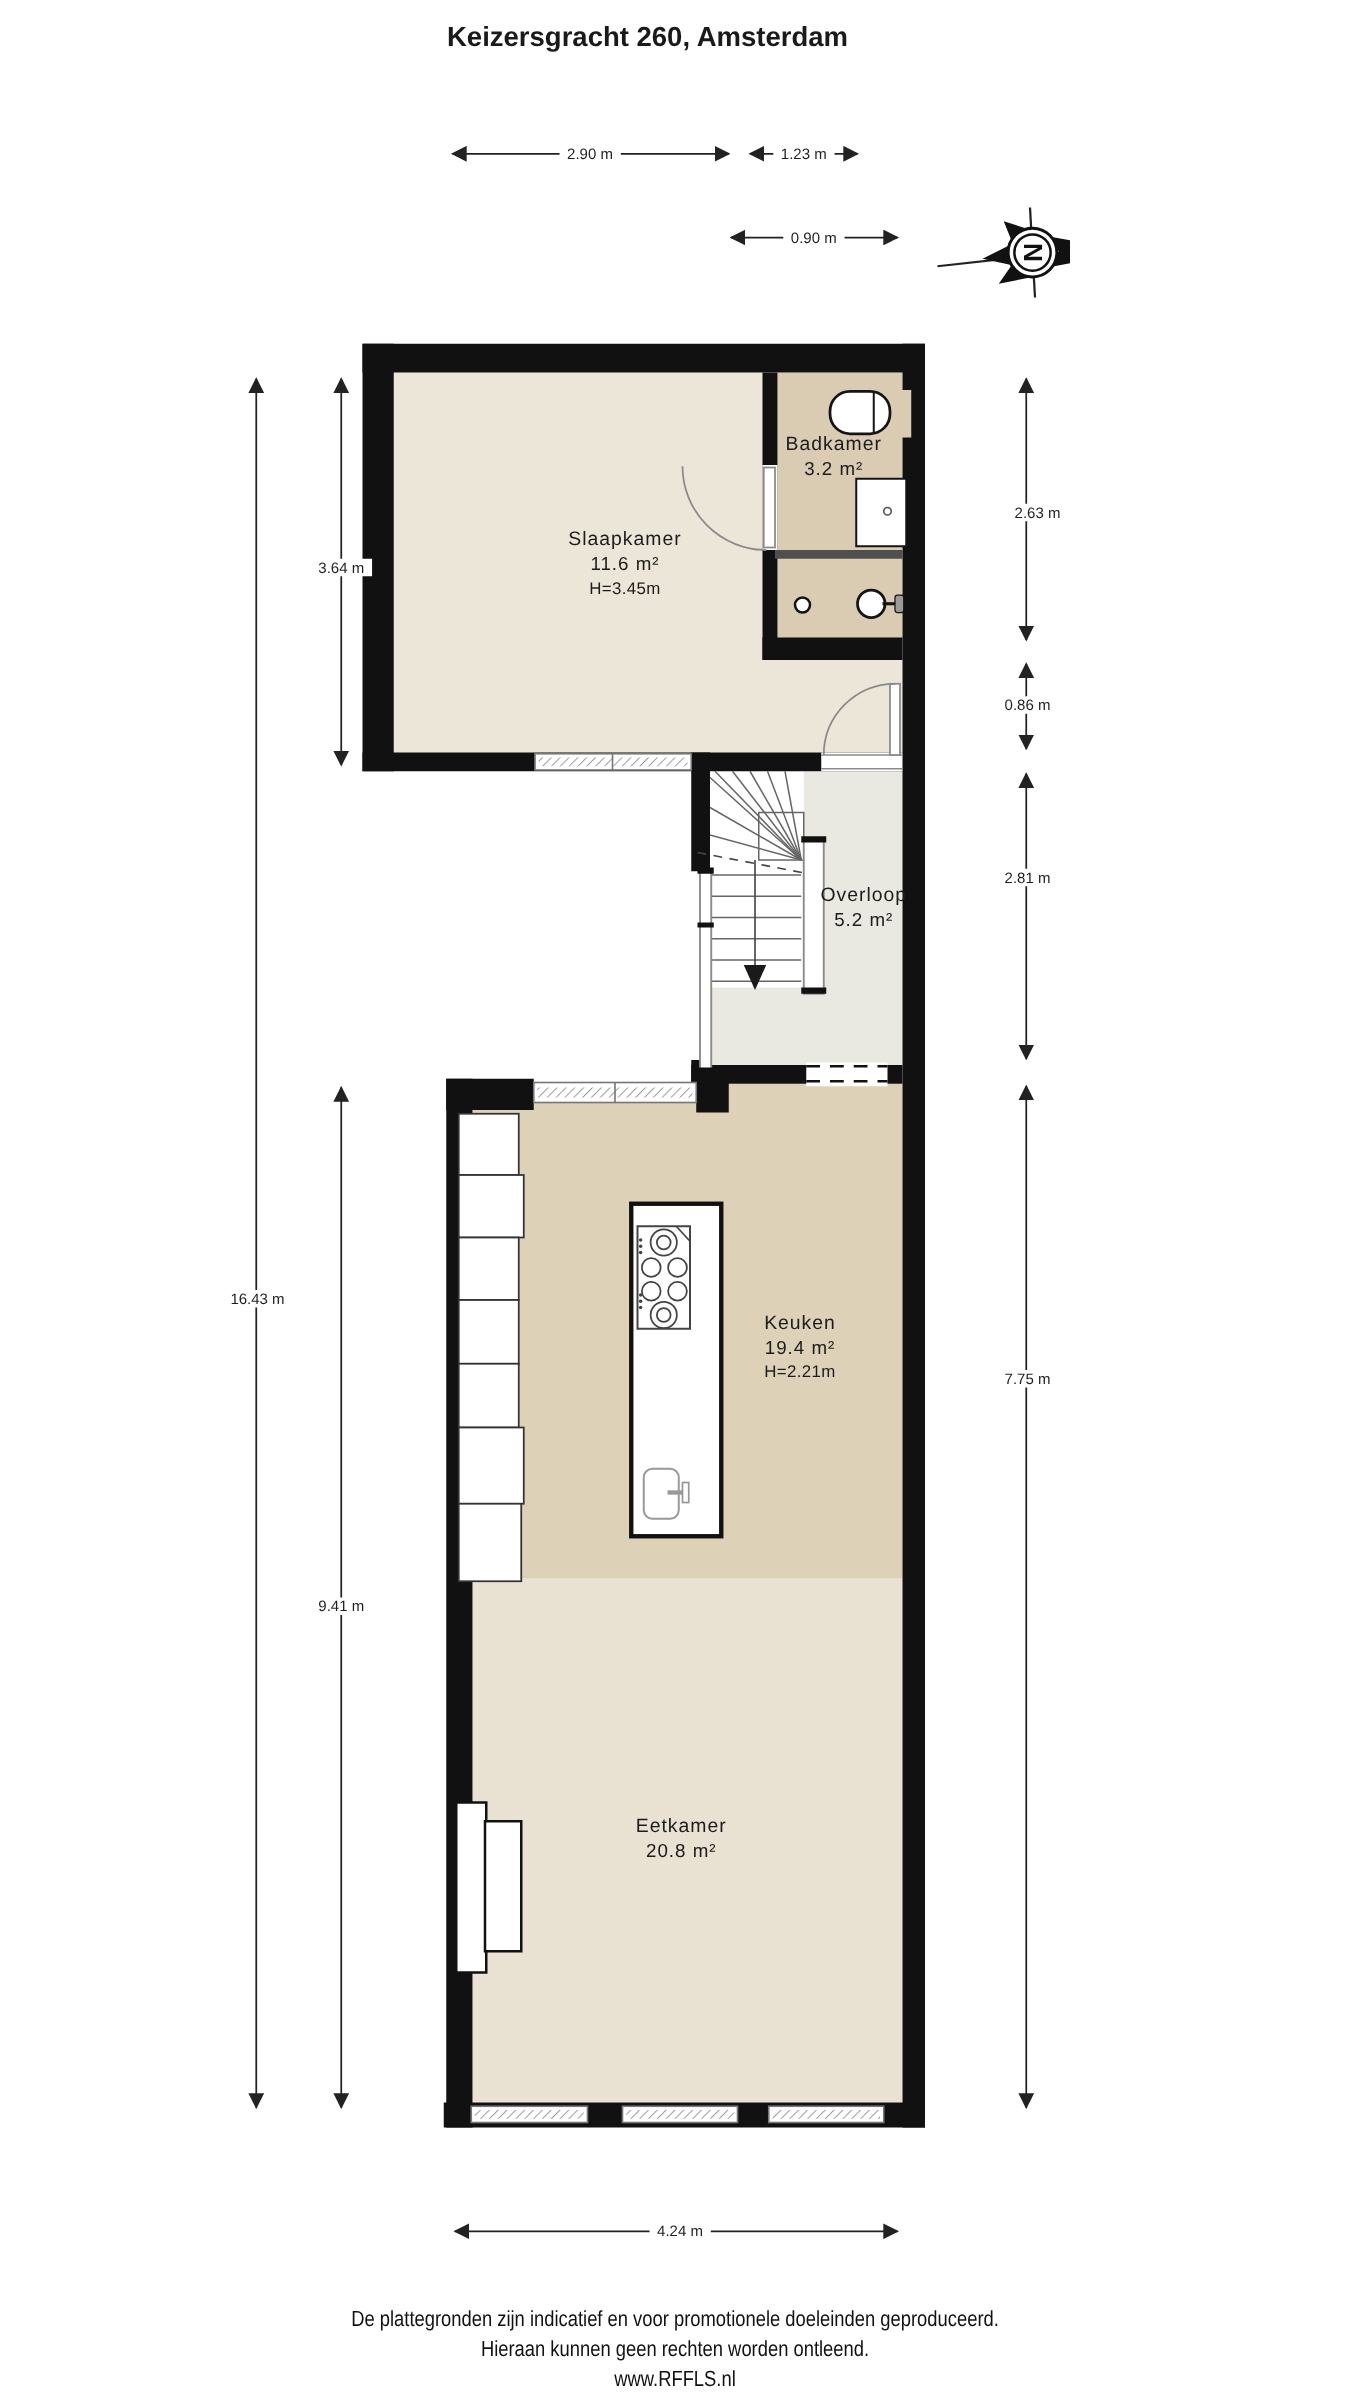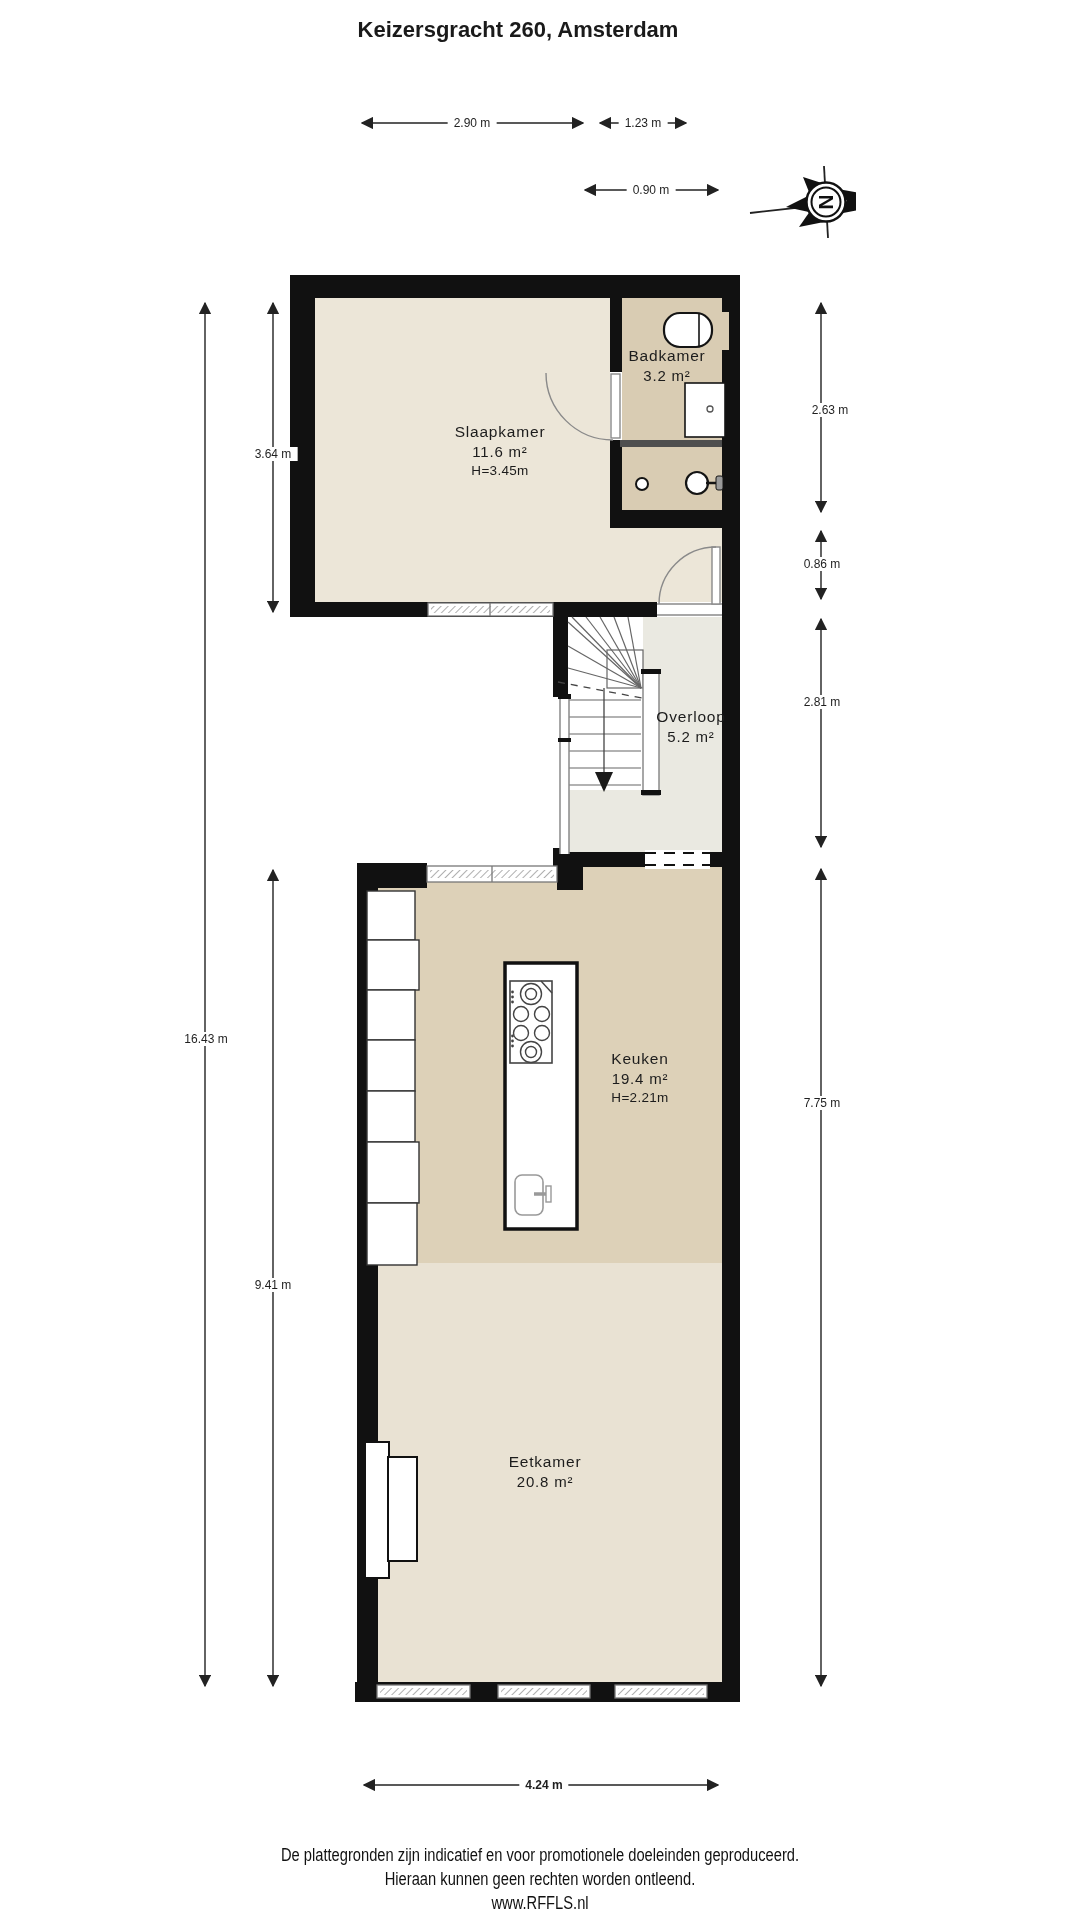--- a/index.html
+++ b/index.html
@@ -255,21 +255,21 @@
   <div class="dim" style="left:472px;top:123px;">2.90 m</div>
   <div class="dim" style="left:643px;top:123px;">1.23 m</div>
   <div class="dim" style="left:651px;top:190px;">0.90 m</div>
   <div class="dim" style="left:273px;top:454px;">3.64 m</div>
   <div class="dim" style="left:206px;top:1015px;margin-top:24px;">16.43 m</div>
   <div class="dim" style="left:273px;top:1285px;">9.41 m</div>
   <div class="dim" style="left:798px;top:410px;margin-left:32px;">2.63 m</div>
   <div class="dim" style="left:822px;top:564px;">0.86 m</div>
   <div class="dim" style="left:822px;top:702px;">2.81 m</div>
   <div class="dim" style="left:822px;top:1103px;">7.75 m</div>
-  <div class="dim" style="left:544px;top:1785px;font-weight:bold;">4.24 m</div>
+  <div class="dim" style="left:544px;top:1785px;">4.24 m</div>
 
   <div class="room-label" style="left:500px;top:451px;">
     <div class="room-name">Slaapkamer</div>
     <div class="room-area">11.6 m²</div>
     <div class="room-height">H=3.45m</div>
   </div>
   <div class="room-label" style="left:667px;top:366px;">
     <div class="room-name">Badkamer</div>
     <div class="room-area">3.2 m²</div>
   </div>

